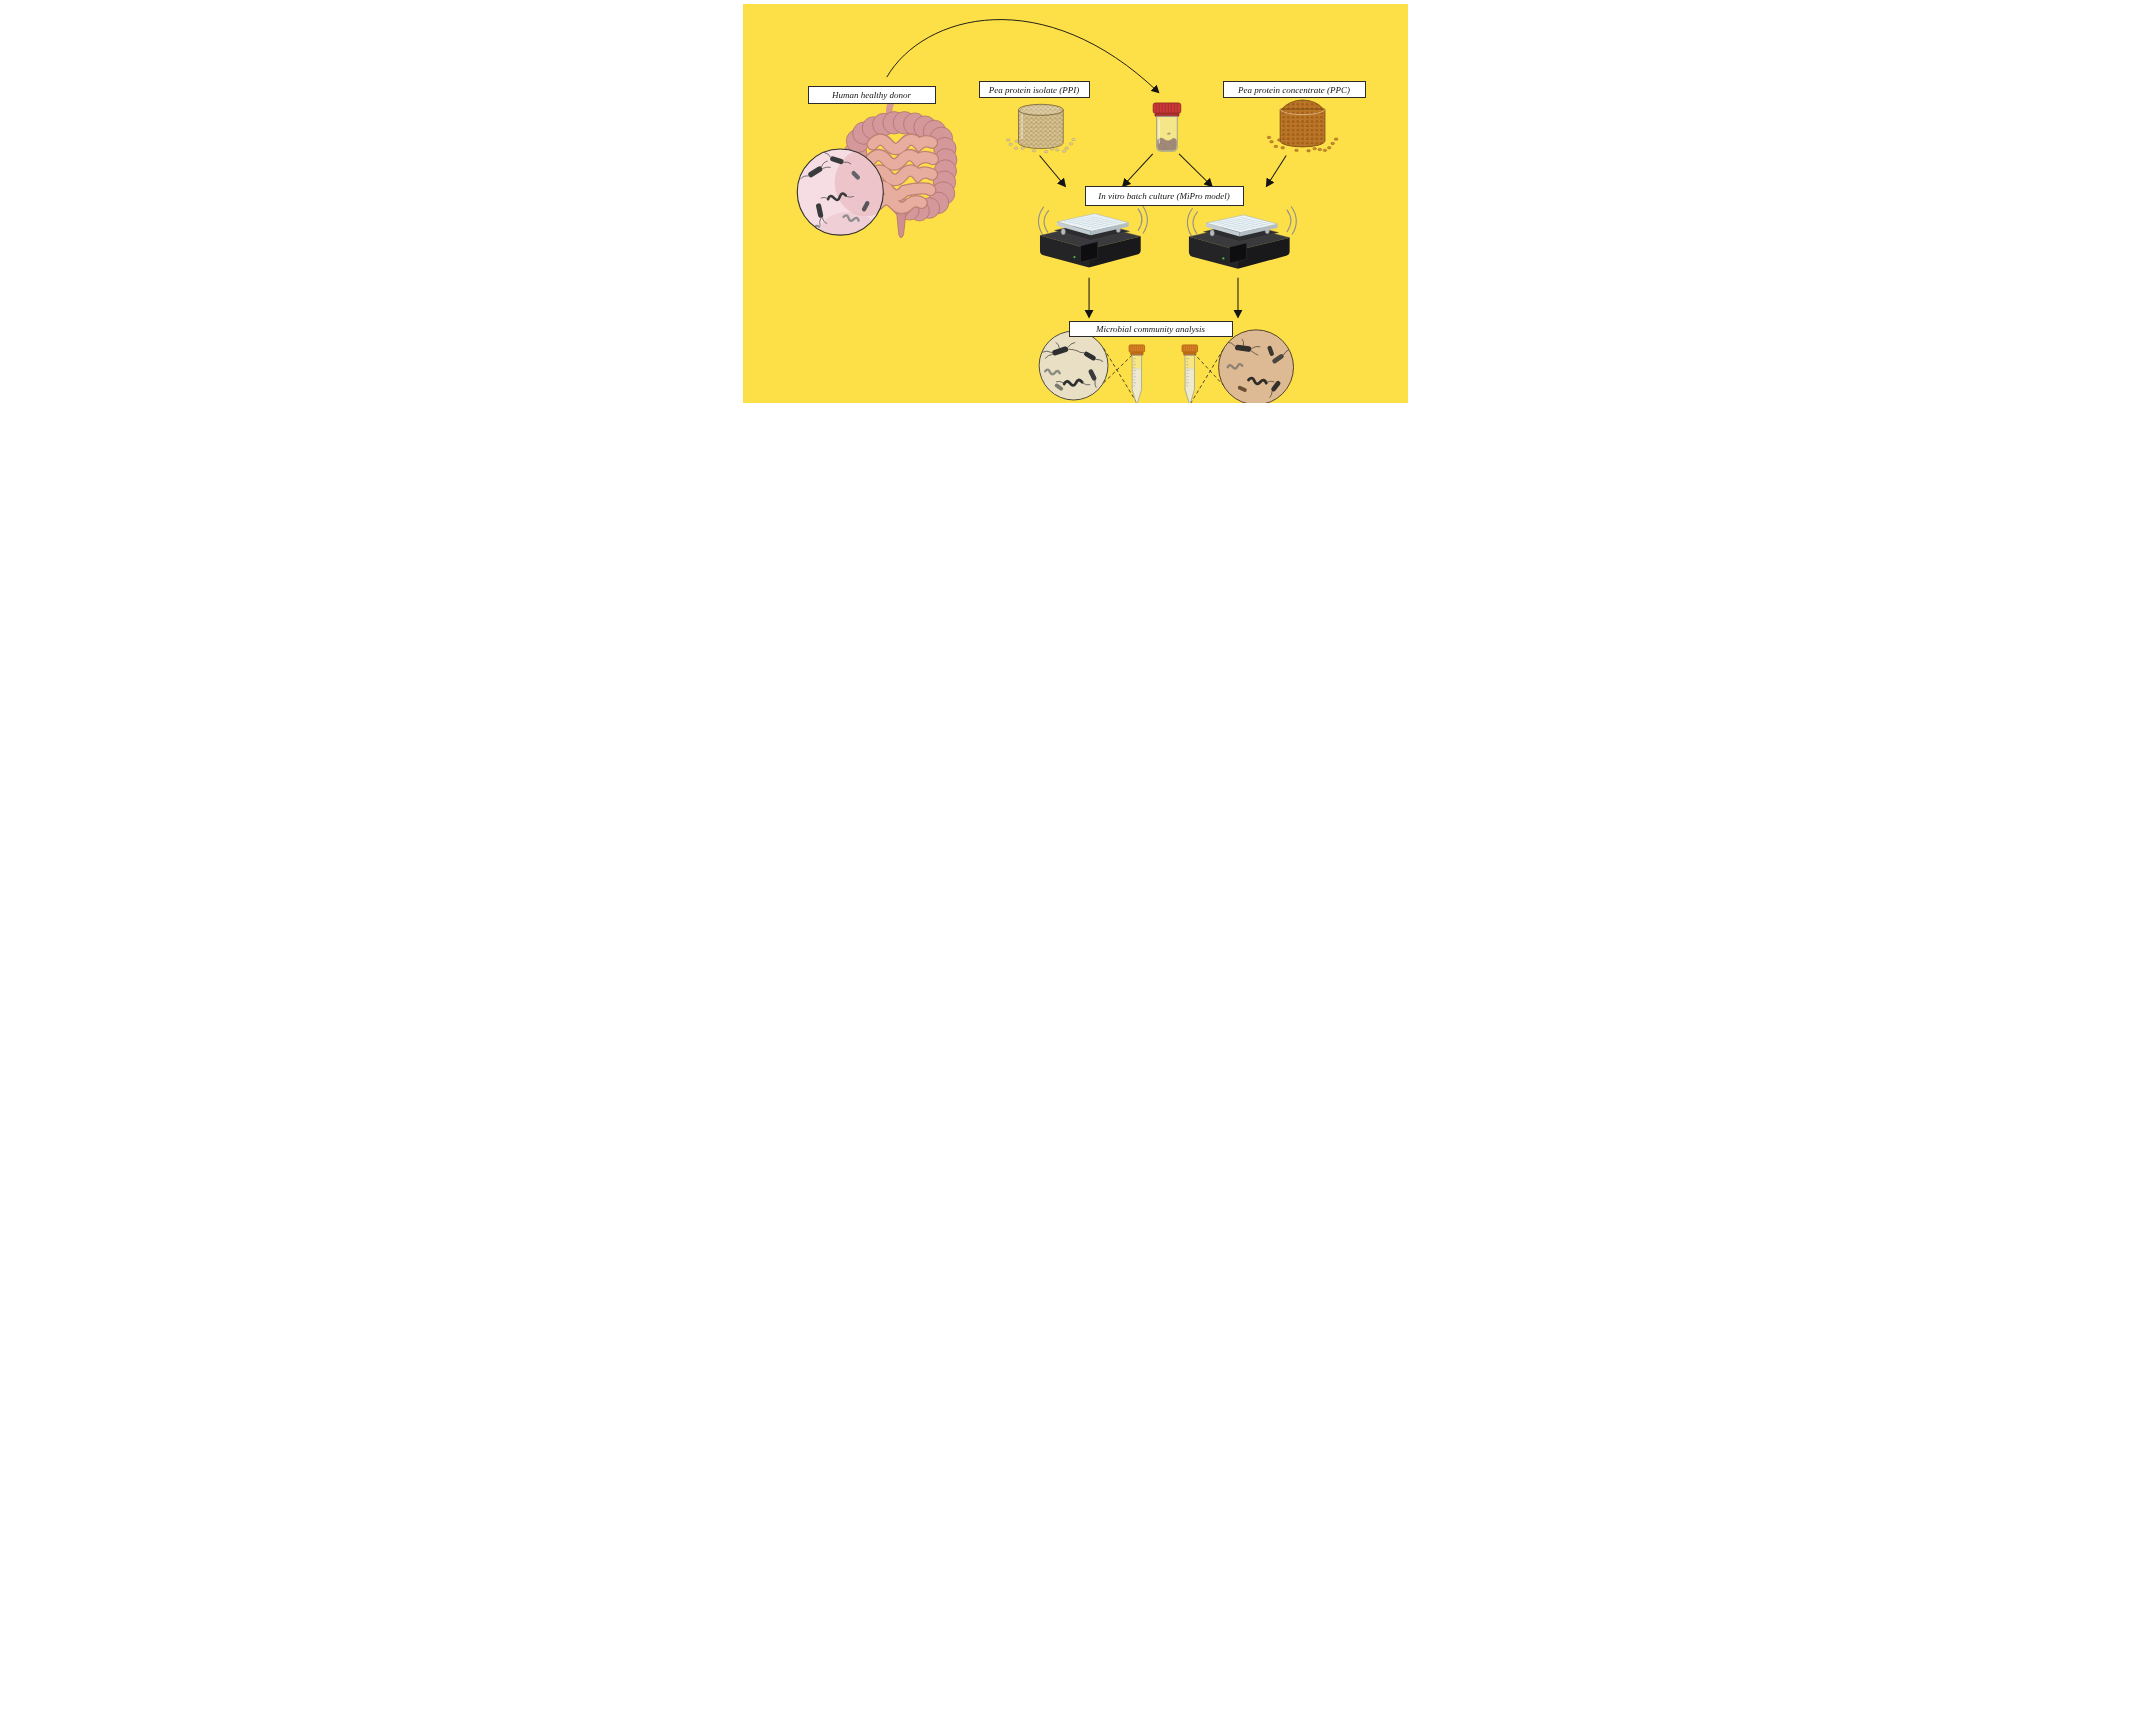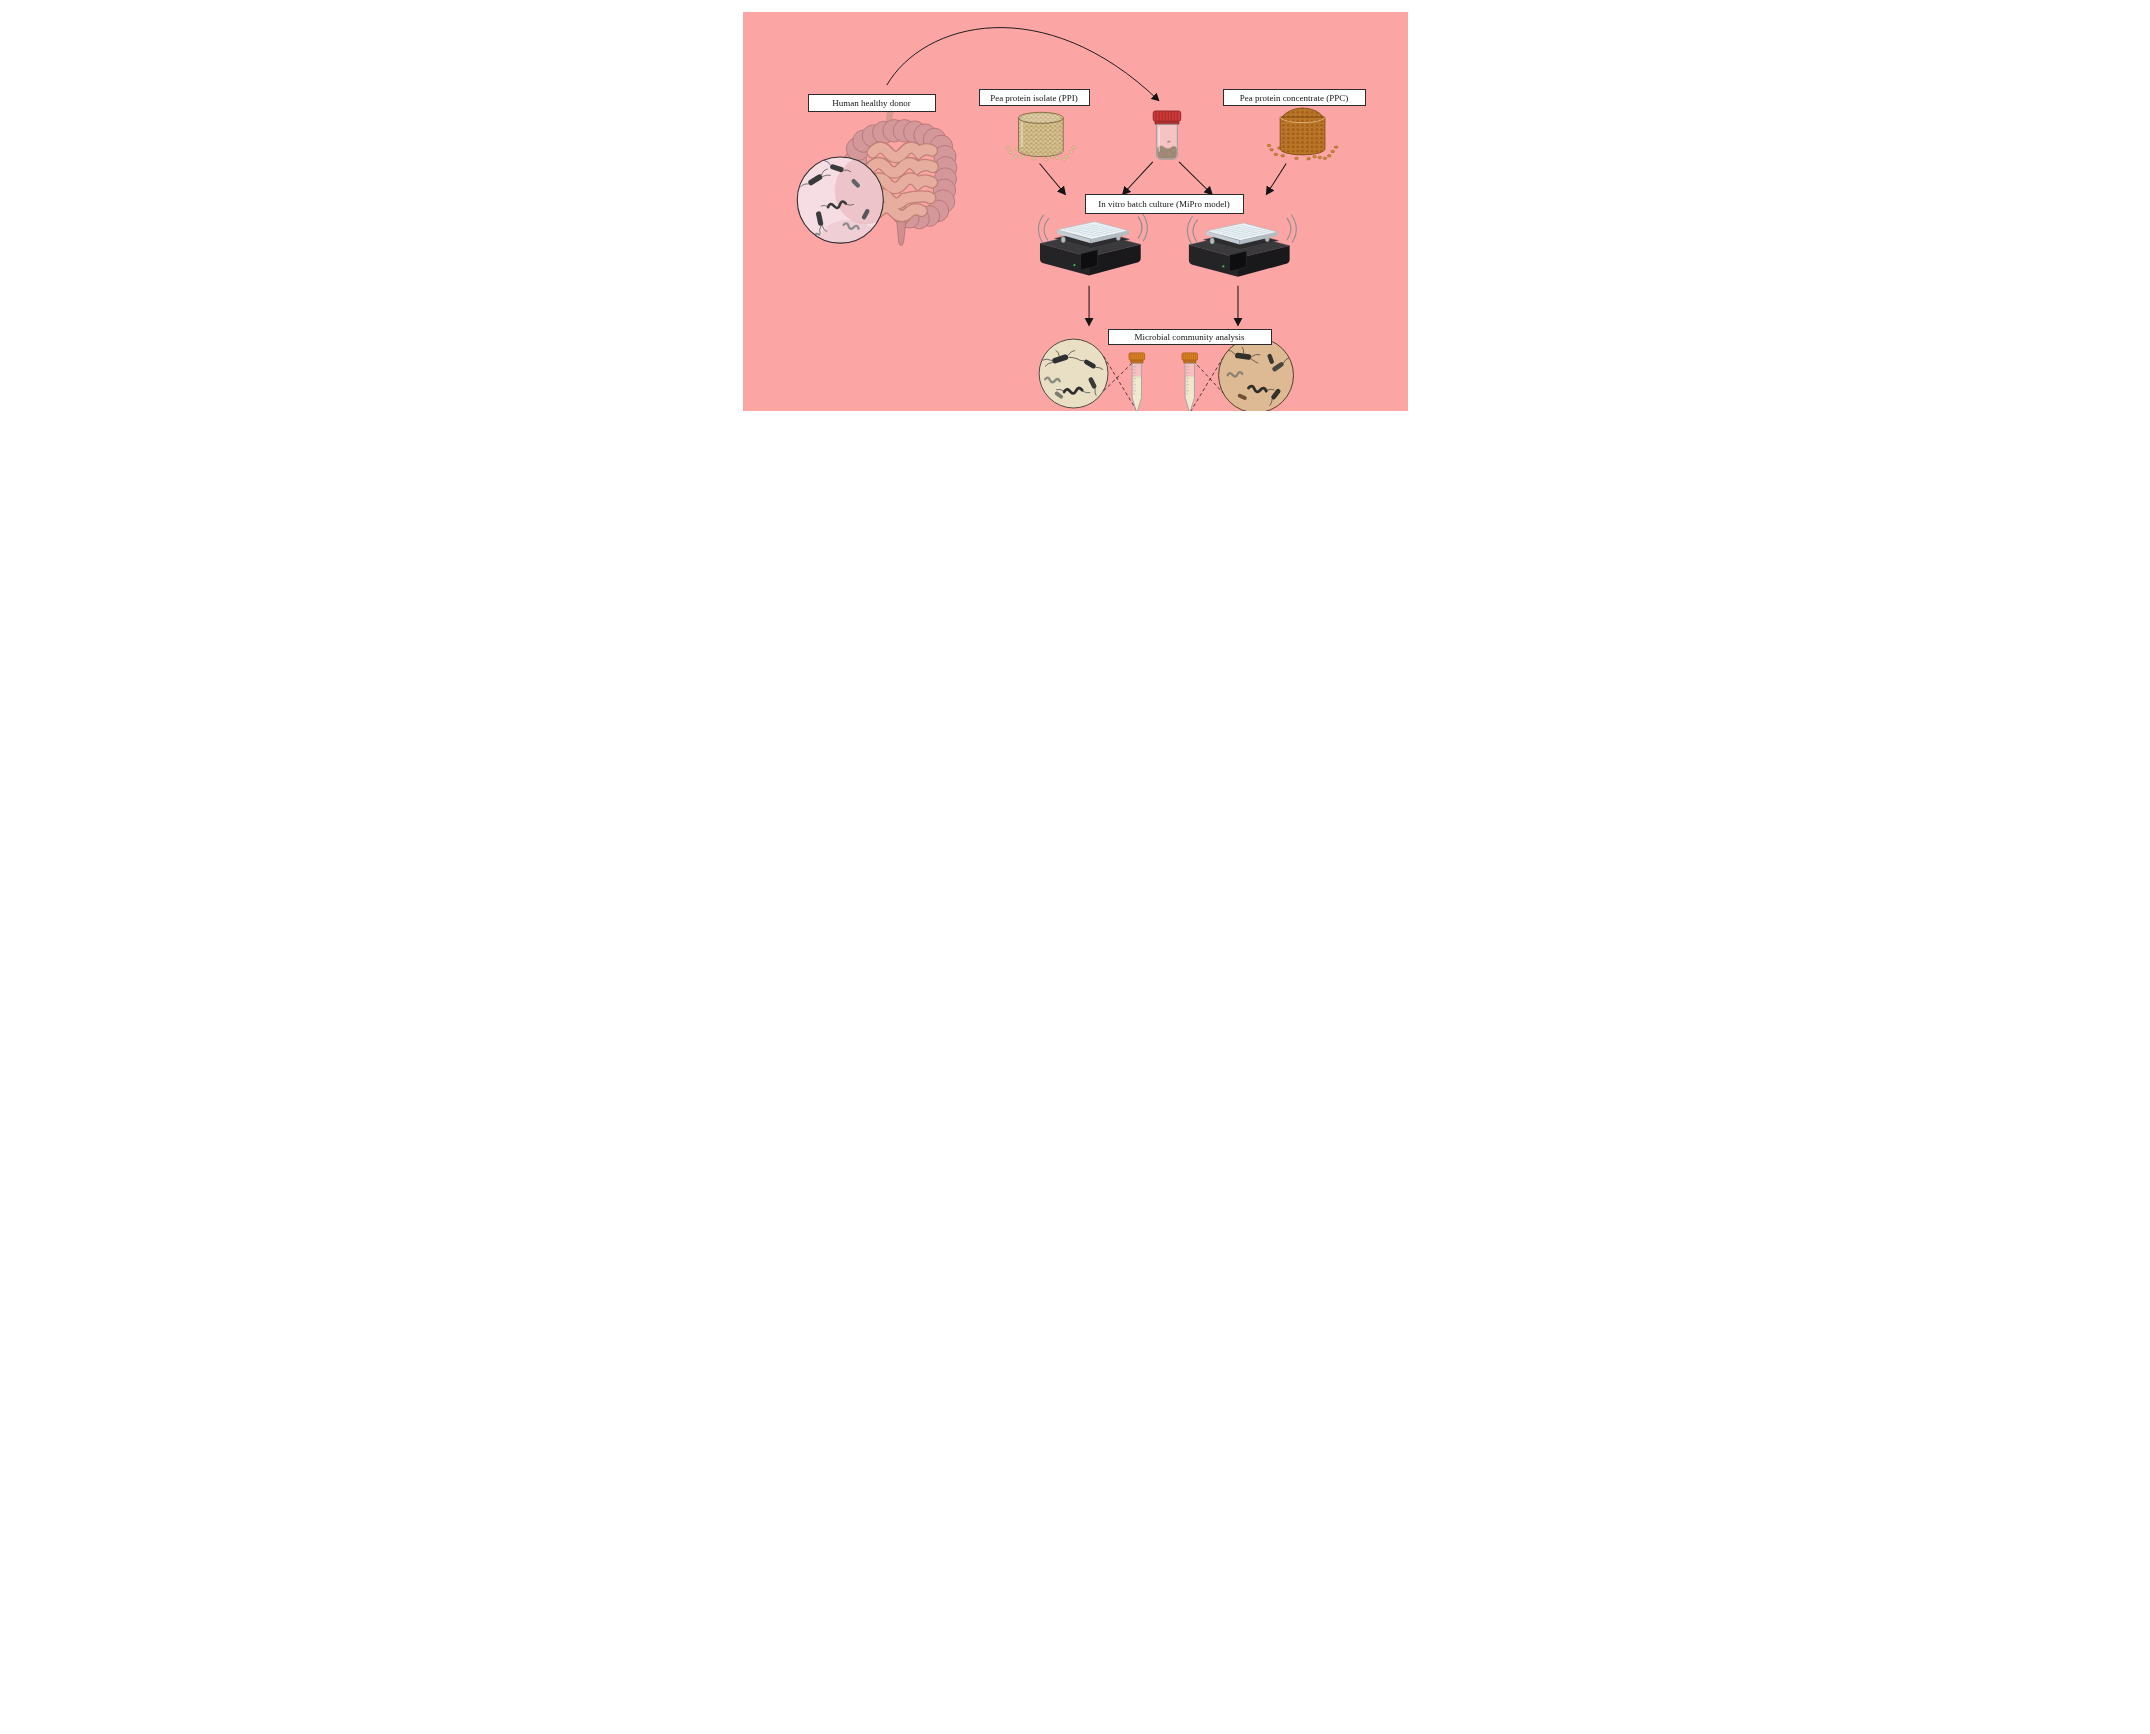--- a/index.html
+++ b/index.html
@@ -1,19 +1,20 @@
 <!DOCTYPE html>
 <html style="font-size:6.9px"><head>
 <meta charset="utf-8">
 <style>
   html,body { margin:0; padding:0; background:#ffffff; }
   .canvas {
-    position:relative; width:665px; height:399px; margin:12px auto;
-    background:#fca5a5; overflow:hidden;
+    position:relative; width:665px; height:399px; margin:4px auto;
+    background:#fde047; overflow:hidden;
     font-family:"Liberation Serif","DejaVu Serif",serif;
+    font-style:italic;
   }
   .canvas > svg { position:absolute; left:0; top:0; }
   .fig-label {
     position:absolute; display:flex; align-items:center; justify-content:center;
     background:#ffffff; border:0.7px solid #2b2b2b; box-sizing:border-box;
     font-size:9px; color:#141414; text-align:center; white-space:nowrap;
   }
   .arc  { fill:none; stroke:#8f8f8f; stroke-width:2.5; stroke-linecap:round; }
   .arrow{ fill:none; stroke:#141414; stroke-width:2.4; }
   .curve{ fill:none; stroke:#141414; stroke-width:2.2; }
@@ -314,16 +315,16 @@
 </svg>
 
 <div class="fig-label" style="left:65px;top:82px;width:128px;height:17.6px;">Human healthy donor</div>
 
 <div class="fig-label" style="left:236px;top:77px;width:111px;height:17px;text-align:center;">Pea protein isolate (PPI)</div>
 
 <div class="fig-label" style="left:480px;top:77px;width:143px;height:17px;">Pea protein concentrate (PPC)</div>
 
 <div class="fig-label" style="left:342px;top:182px;width:159px;height:20px;">In vitro batch culture (MiPro model)</div>
 
-<div class="fig-label" style="left:365px;top:317px;width:164px;height:16.3px;">Microbial community analysis</div>
+<div class="fig-label" style="left:326px;top:317px;width:164px;height:16.3px;">Microbial community analysis</div>
 
 </div>
 
 
 </body></html>

